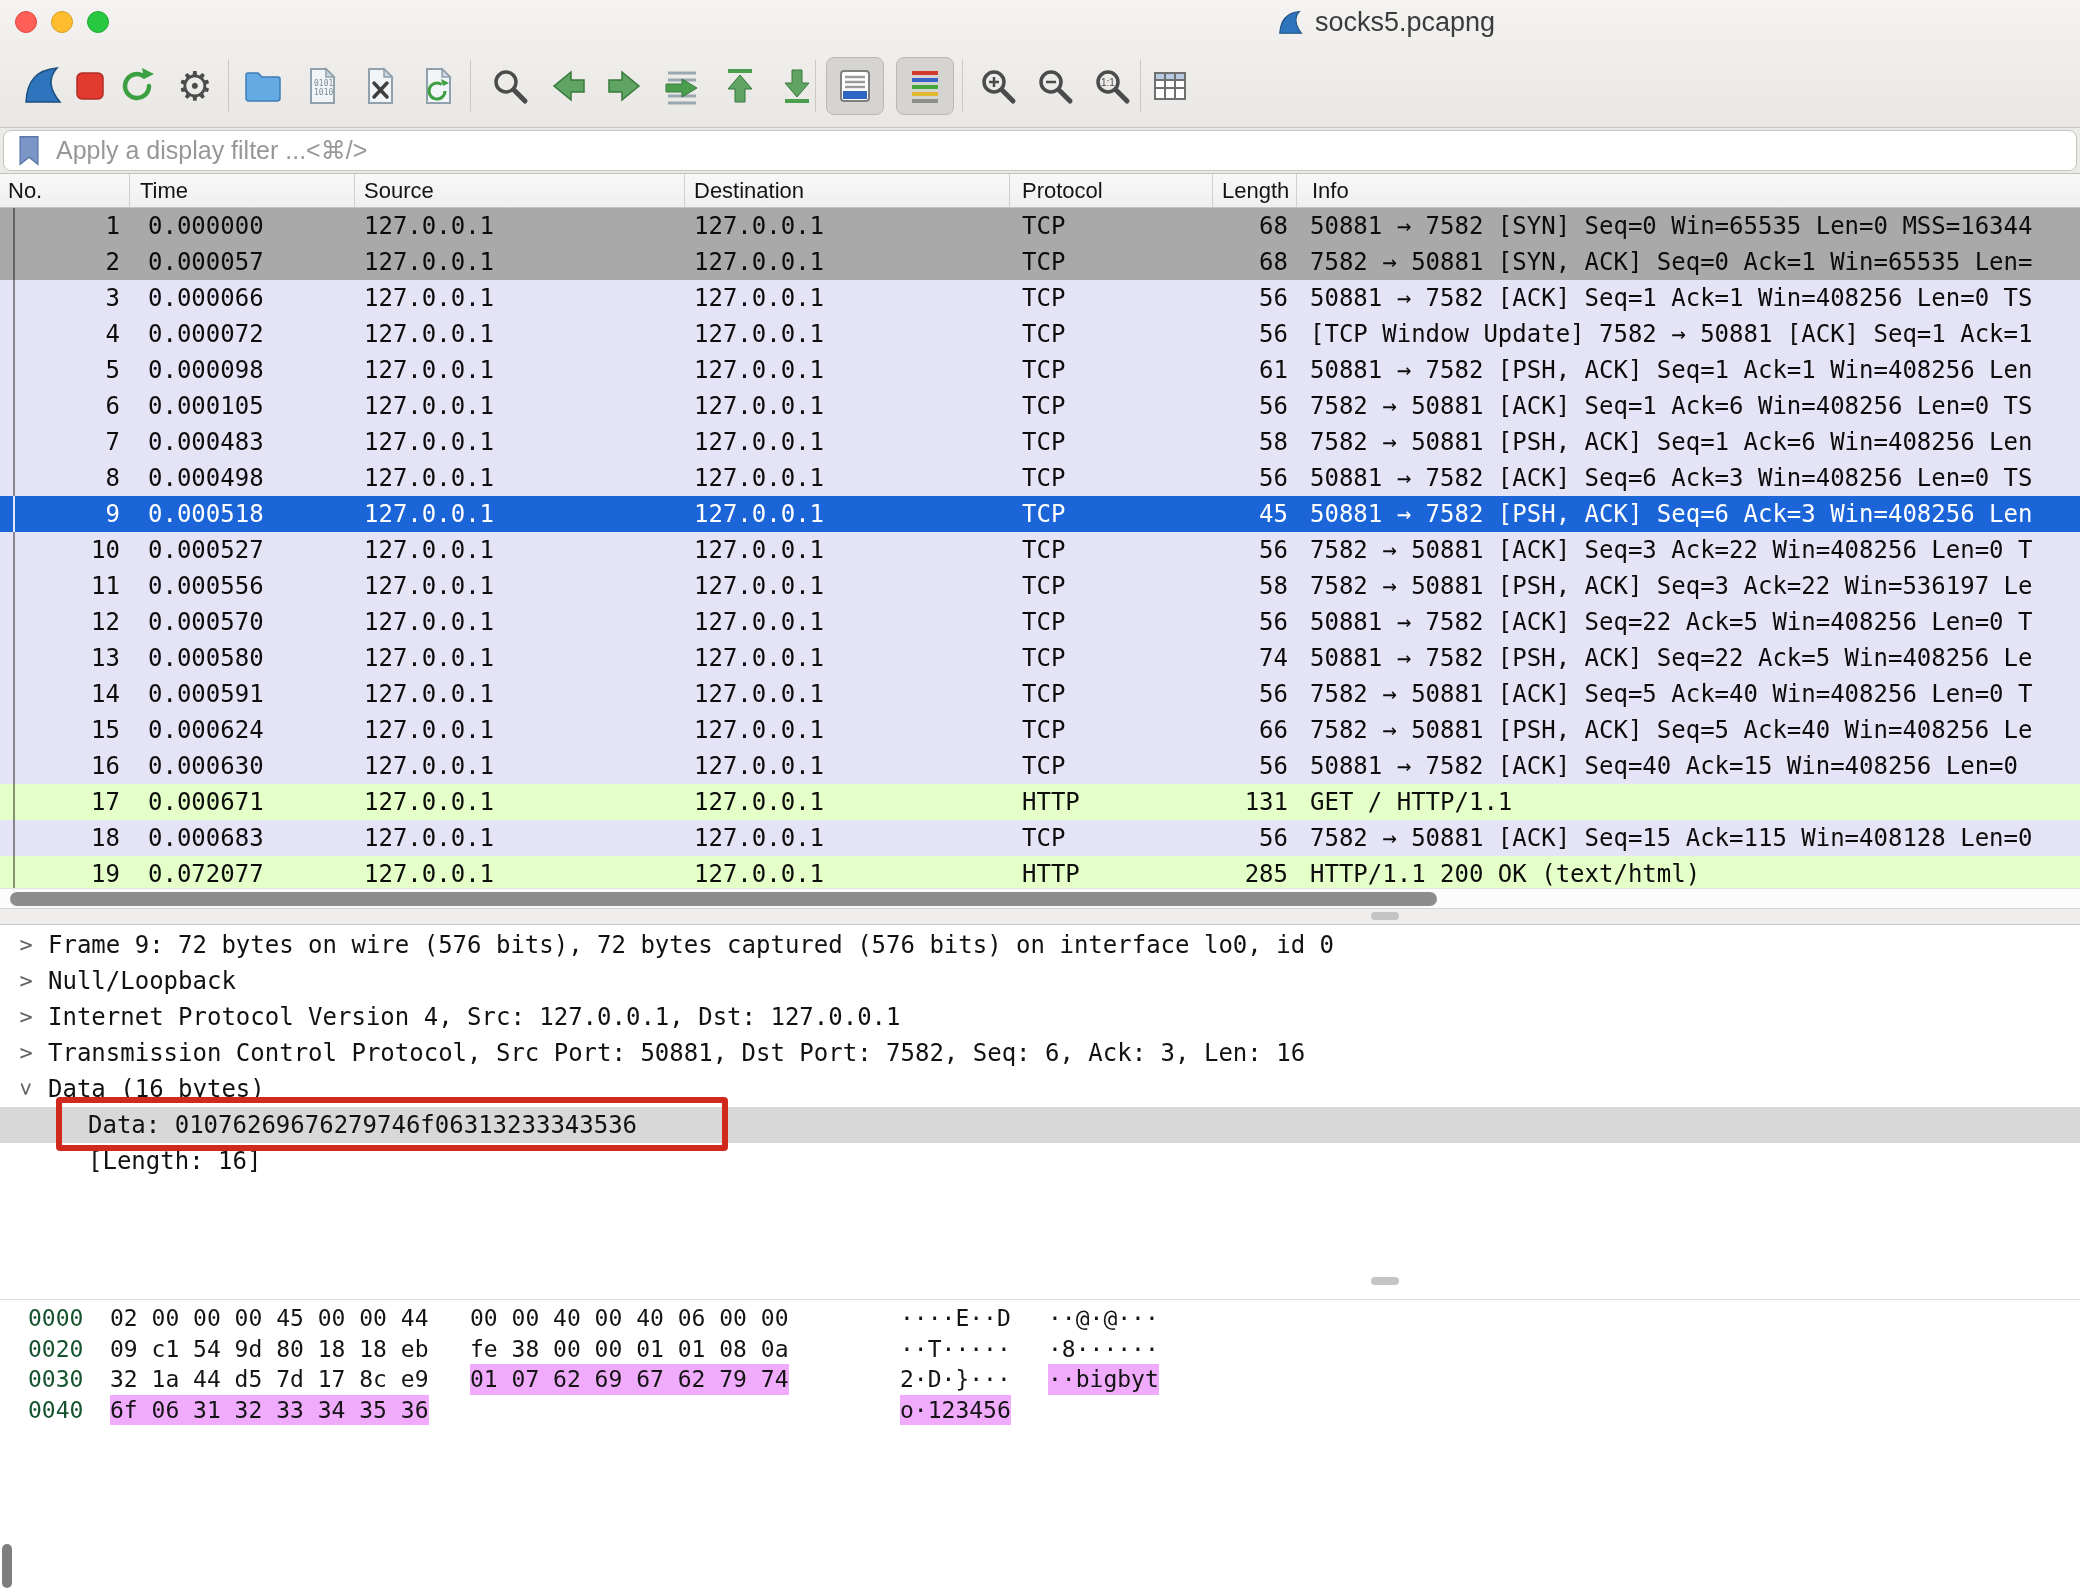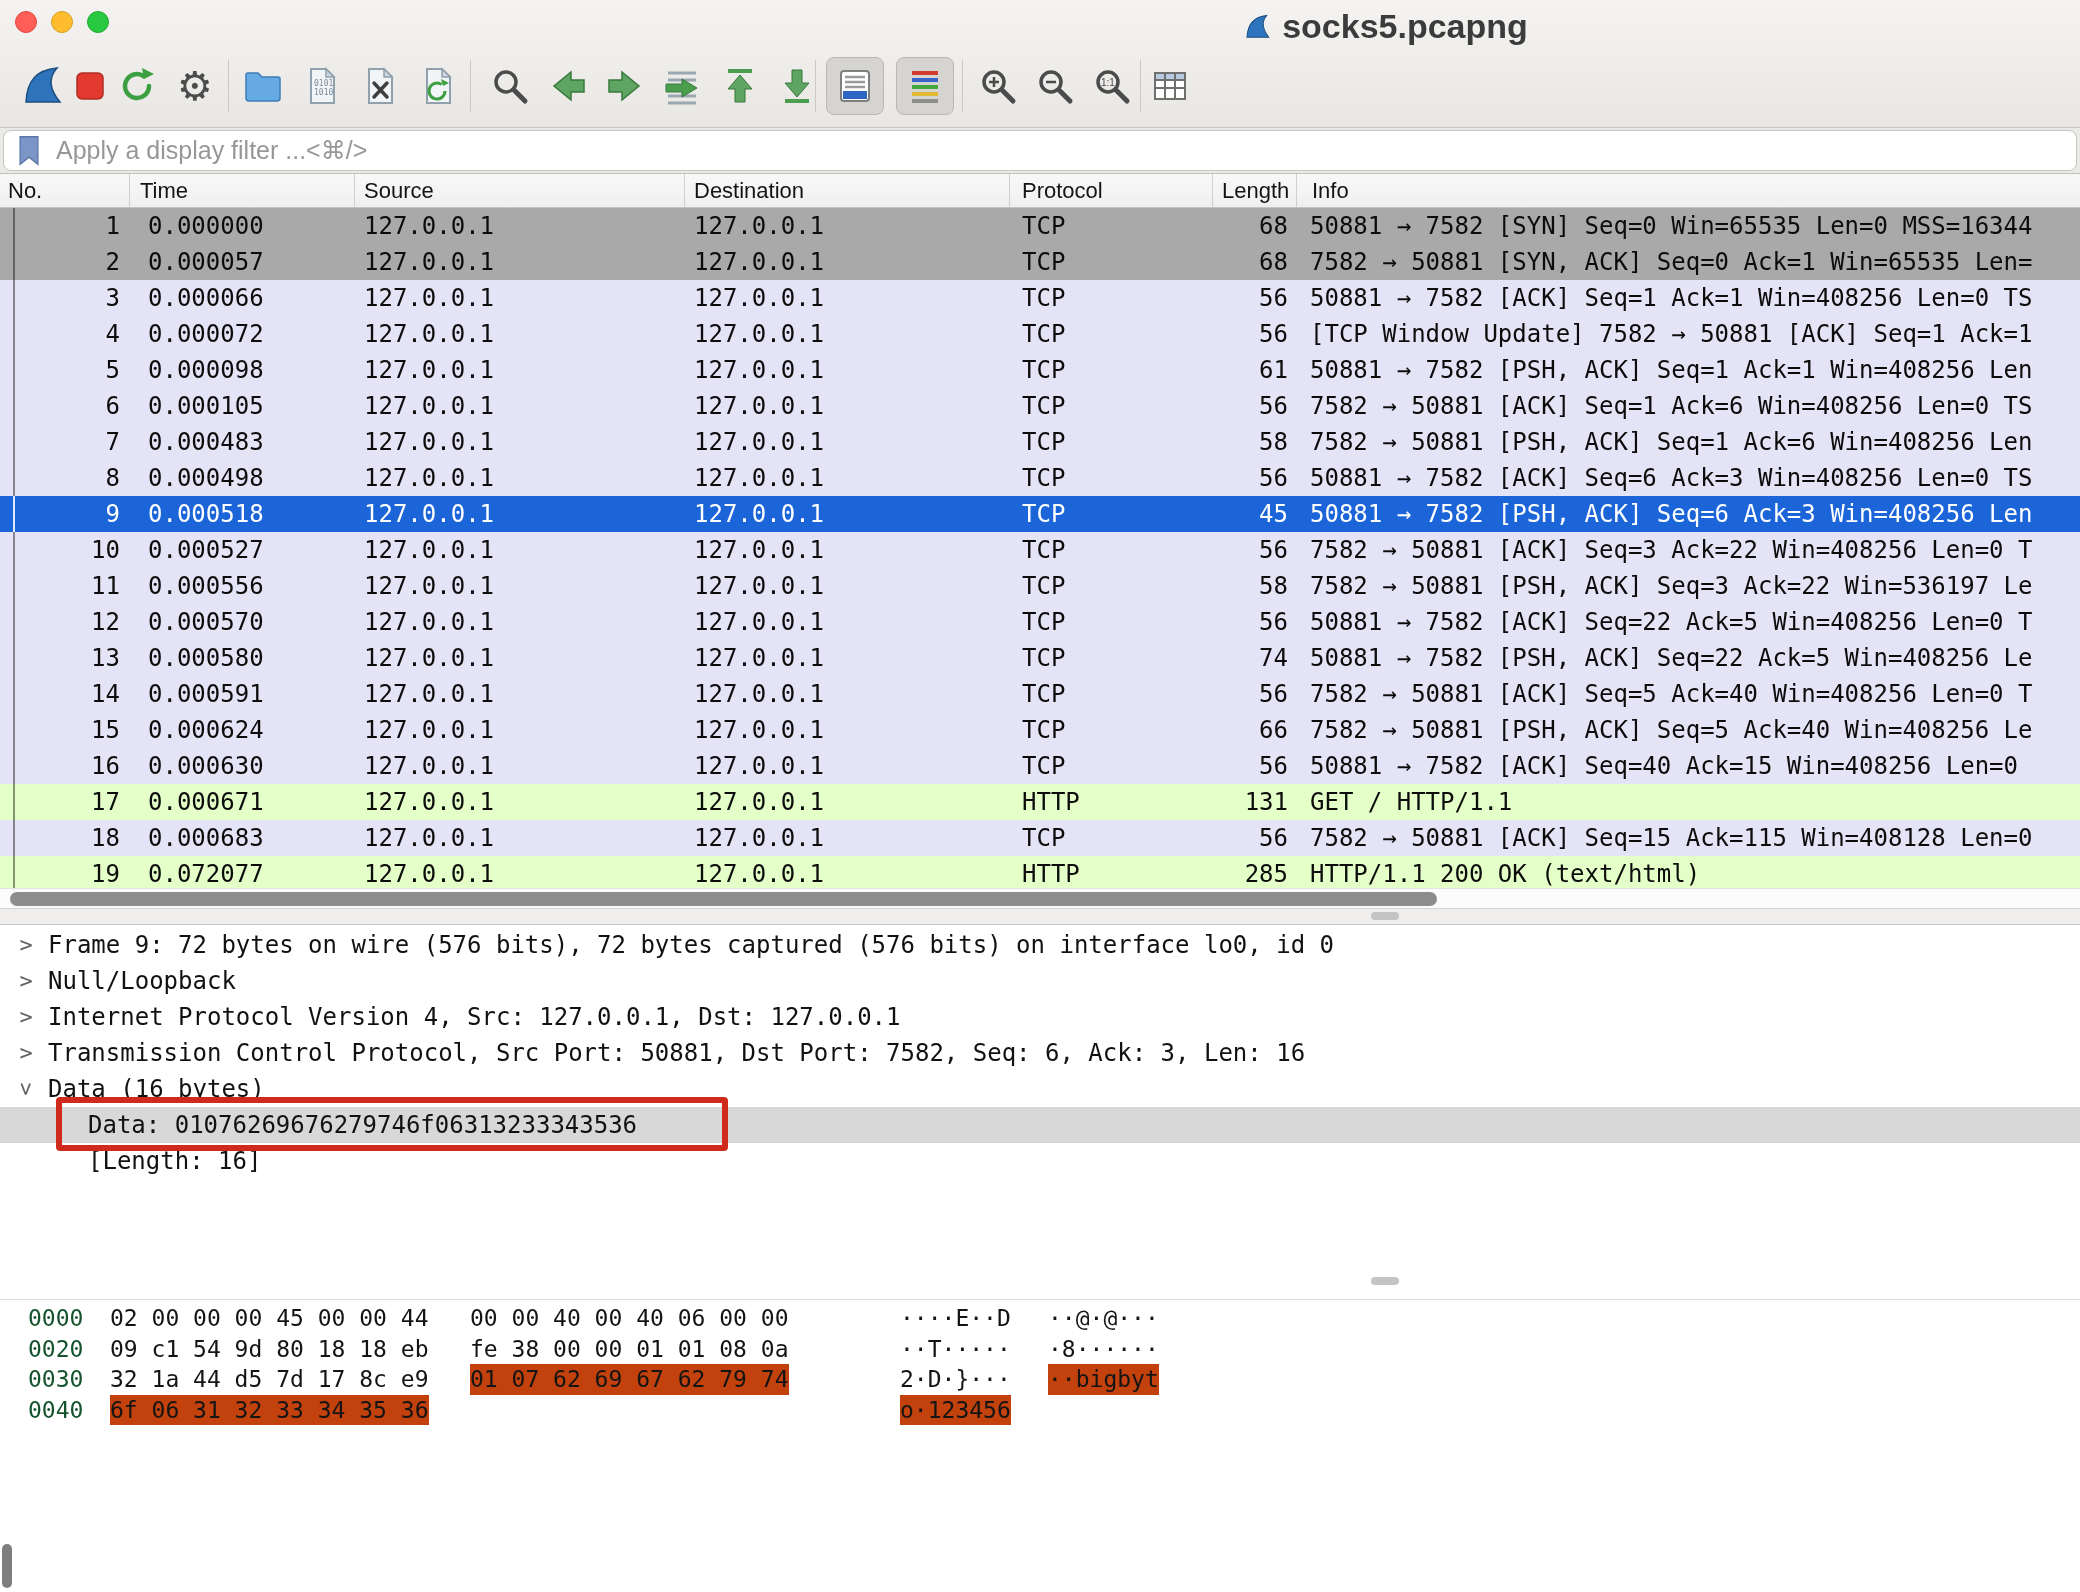--- a/index.html
+++ b/index.html
@@ -9,21 +9,21 @@
   
   .chrome{position:absolute;left:0;top:0;width:2080px;height:128px;
           background:linear-gradient(#f4f3f1,#e9e7e4);border-bottom:1px solid #c8c6c3}
   .light{position:absolute;top:11px;width:22px;height:22px;border-radius:50%}
   .light.close{left:15px;background:#ff5f57;border:1px solid #e0443e}
   .light.min{left:51px;background:#febc2e;border:1px solid #d99e23}
   .light.max{left:87px;background:#28c840;border:1px solid #1eac33}
   .titlegroup{position:absolute;left:1385px;top:7px;transform:translateX(-50%);
               display:flex;align-items:center;gap:10px}
   .titlegroup svg{width:30px;height:30px}
-  .titletext{font-size:34px;font-weight:700;color:#3b3b3b;white-space:nowrap}
+  .titletext{font-size:27px;font-weight:400;color:#3b3b3b;white-space:nowrap}
 
   
   .tbtn{position:absolute;top:64px;width:44px;height:44px}
   .tbtn svg{width:44px;height:44px;display:block}
   .gearchar{font-family:"DejaVu Sans",sans-serif;font-size:40px;line-height:44px;color:#4c4c4c;display:block;text-align:center}
   .tsep{position:absolute;top:60px;width:1px;height:52px;background:#cbc9c6}
   .toggle-bg{position:absolute;top:57px;width:58px;height:58px;background:#d6d4d1;
              border:1px solid #bab8b5;border-radius:8px}
 
   
@@ -91,21 +91,21 @@
               border:6px solid #d02a1e;border-radius:4px;z-index:40;pointer-events:none}
 
   
   .hexpane{position:absolute;top:1299px;left:0;width:2080px;height:293px;background:#fff;
            border-top:1px solid #dddcda;padding-top:3px}
   .hrow{position:relative;height:30.5px;line-height:30.5px;font-family:"DejaVu Sans Mono",monospace;
         font-size:23px;color:#141414;white-space:pre}
   .hspan{position:absolute;top:0}
   .off{left:28px;color:#14532d}
   .h1{left:110px}.h2{left:470px}.a1{left:900px}.a2{left:1048px}
-  .hl{background:#c2410c}
+  .hl{background:#f0abfc}
   .blpill{position:absolute;left:2px;top:1544px;width:10px;height:44px;background:#7e7e7e;border-radius:5px}
 </style>
 </head>
 <body>
 
 <div class="chrome">
   <div class="light close"></div>
   <div class="light min"></div>
   <div class="light max"></div>
 

